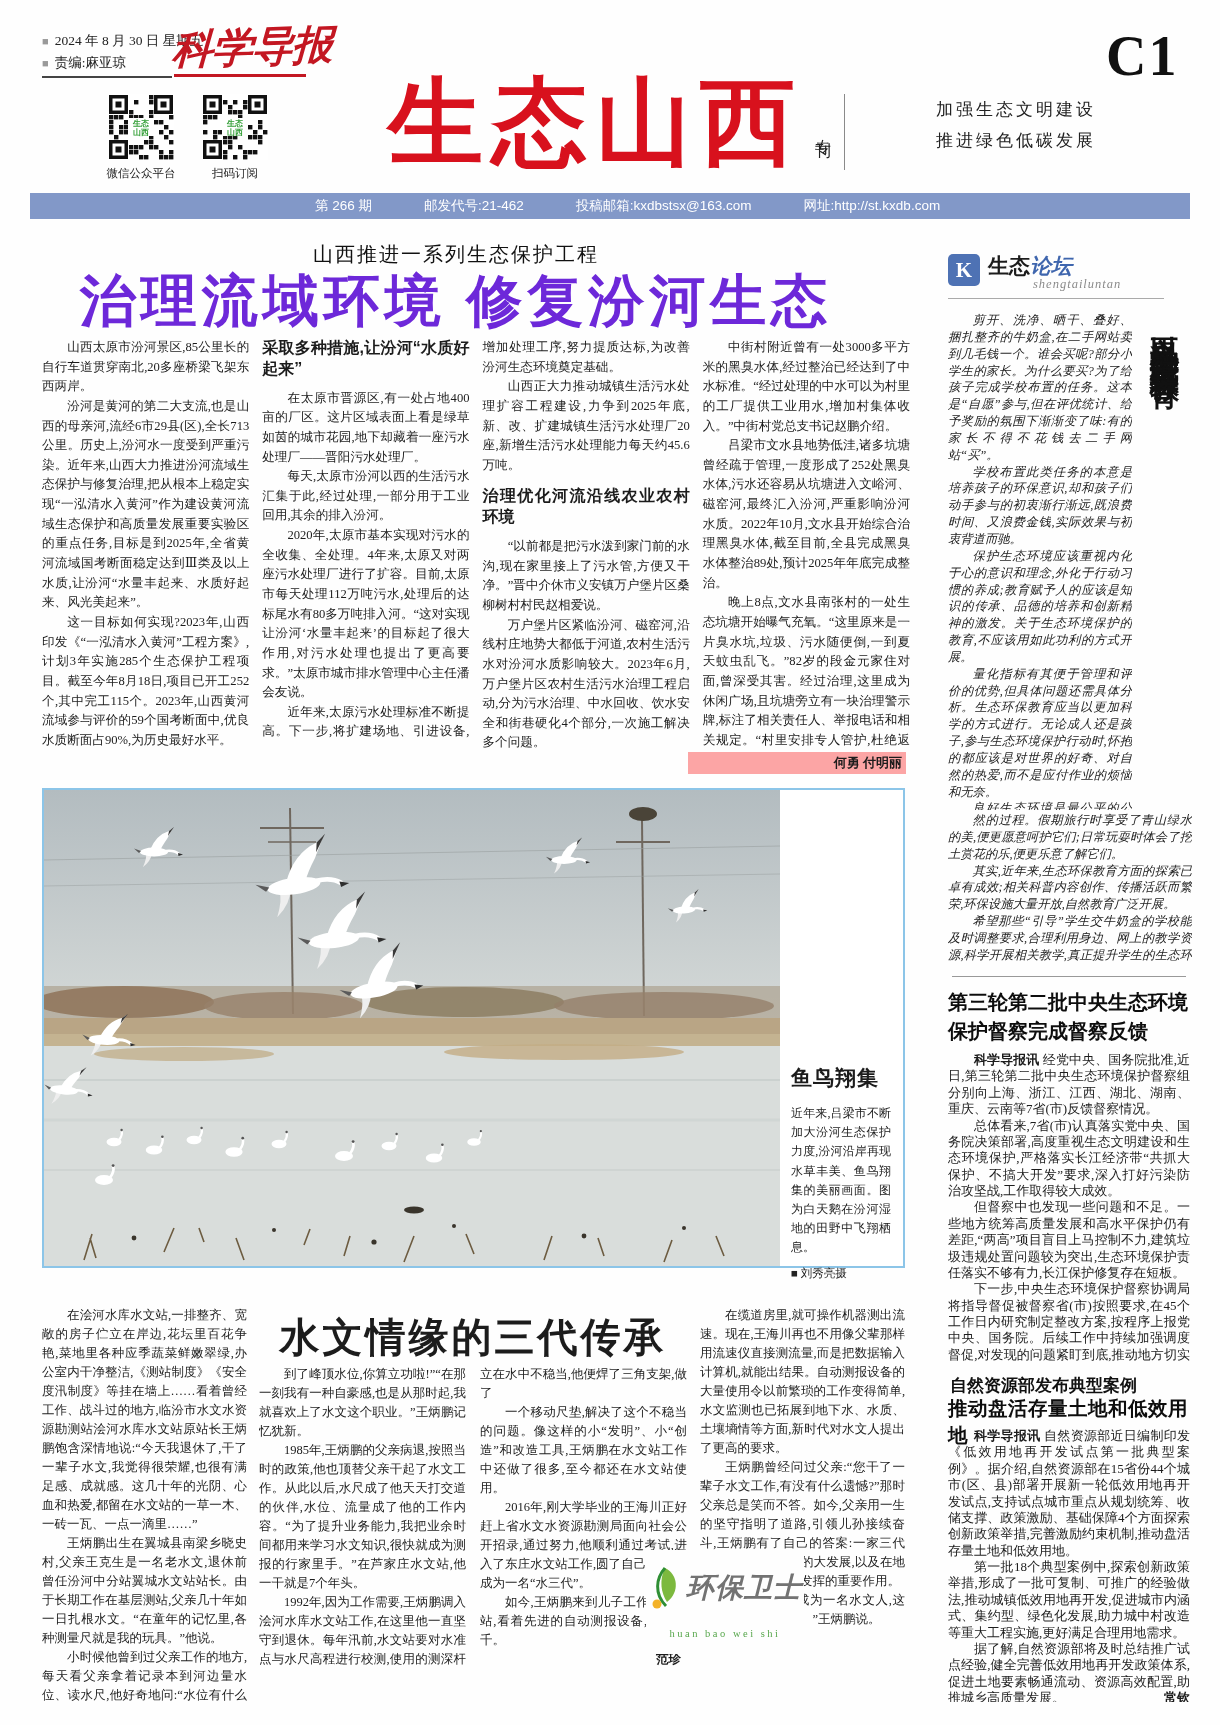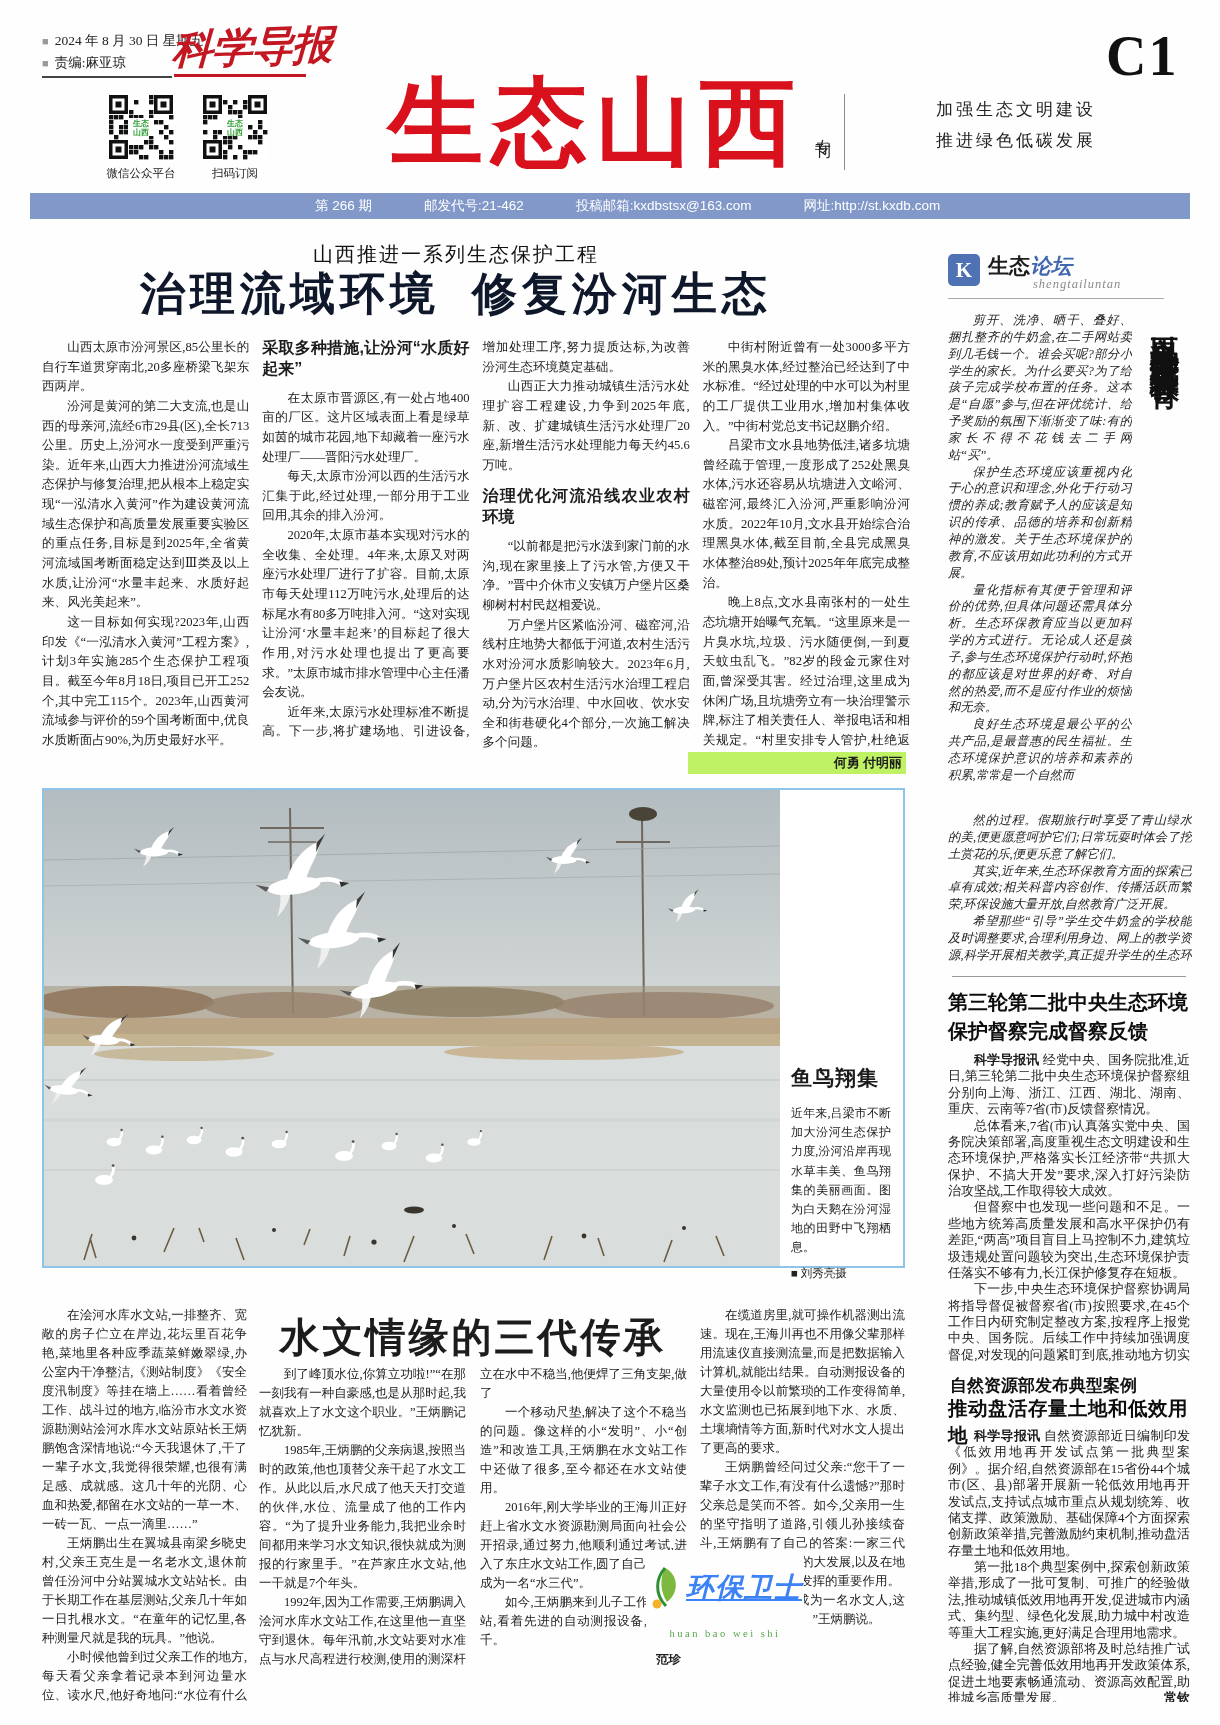--- a/index.html
+++ b/index.html
@@ -26,29 +26,29 @@
             line-height:1;white-space:nowrap;}
   .zhuankan{left:812px;top:126px;writing-mode:vertical-rl;font-size:16px;letter-spacing:4px;color:#222;}
   .mast-vline{left:844px;top:94px;width:1px;height:76px;background:#8a8a8a;}
   .slogan{left:936px;top:94px;font-size:17px;line-height:31px;letter-spacing:3px;color:#222;}
 
   .infobar{left:30px;top:193px;width:1160px;height:26px;background:#8298c8;color:#fff;
            font-size:13.5px;display:flex;align-items:center;gap:52px;padding-left:285px;box-sizing:border-box;}
 
   
   .kicker{left:42px;top:241px;width:828px;text-align:center;font-size:20px;letter-spacing:2px;color:#111;}
-  .headline{left:42px;top:264px;width:828px;text-align:center;font-size:45px;font-weight:900;
-            letter-spacing:5px;color:#0f172a;white-space:nowrap;font-family:Liberation Mono, monospace;}
+  .headline{left:42px;top:264px;width:828px;text-align:center;font-size:56px;font-weight:900;
+            letter-spacing:5px;color:#6d28d9;white-space:nowrap;}
   .main-cols{left:42px;top:338px;width:868px;height:442px;overflow:hidden;
              column-count:4;column-gap:13px;font-size:12.6px;line-height:1.56;text-align:justify;}
   .main-cols p,.news-body p,.essay p,.feat p{margin:0;text-indent:2em;}
   .main-cols h4{font-family:"Liberation Sans","DejaVu Sans",sans-serif;font-size:16px;font-weight:700;
                 margin:11px 0 9px;text-indent:0;line-height:1.3;}
   .main-byline{left:688px;top:752px;width:218px;text-align:right;font-weight:700;font-size:13px;
-               background:#bef264;padding:2px 4px 2px 10px;box-sizing:border-box;}
+               background:#fca5a5;padding:2px 4px 2px 10px;box-sizing:border-box;}
 
   
   .forum-head{left:948px;top:254px;width:216px;display:flex;gap:8px;border-bottom:1px solid #aaa;
               padding-bottom:6px;align-items:flex-start;}
   .k-icon{width:32px;height:32px;background:#4e72b4;border-radius:5px;color:#fff;text-align:center;
           line-height:32px;font-size:21px;font-weight:700;}
   .forum-title{font-size:21px;font-weight:700;line-height:1.1;}
   .forum-title .blue{color:#3f66ae;font-style:italic;}
   .forum-pinyin{font-size:12.5px;color:#8a8a8a;font-style:italic;letter-spacing:1px;margin-left:45px;}
   .essay{font-style:italic;font-size:12.3px;line-height:1.37;text-align:justify;color:#222;}
@@ -84,21 +84,21 @@
   .feat-colA{left:42px;top:1306px;width:205px;height:396px;overflow:hidden;}
   .feat-mid{left:259px;top:1300px;width:428px;}
   .feat-h{text-align:center;font-size:40px;font-weight:700;letter-spacing:3px;margin:10px 0 0;
           font-family:"Liberation Serif","DejaVu Serif",serif;white-space:nowrap;}
   .feat-cols{column-count:2;column-gap:14px;height:318px;overflow:hidden;}
   .feat-colD{left:700px;top:1306px;width:205px;height:396px;overflow:hidden;}
 
   .hbws{left:646px;top:1550px;width:158px;height:104px;background:#fefefe;display:flex;
         flex-direction:column;align-items:center;justify-content:center;}
   .hbws-row{display:flex;align-items:center;gap:4px;}
-  .hbws-text{font-size:28px;font-weight:800;font-style:italic;color:#3b82f6;letter-spacing:1px;white-space:nowrap;text-decoration:underline;}
+  .hbws-text{font-size:28px;font-weight:800;font-style:italic;color:#737373;letter-spacing:1px;white-space:nowrap;}
   .hbws-pinyin{font-size:10.5px;letter-spacing:2.5px;color:#57a64b;margin-top:18px;}
 </style>
 </head>
 <body>
 
 <div id="page">
 
   <div class="abs meta-date">
     <div><span class="sq">■</span><span>2024 年 8 月 30 日 星期五</span></div>
     <div><span class="sq">■</span><span>责编:麻亚琼</span></div>
@@ -281,20 +281,21 @@
       <div class="forum-title sans">
         <span>生态</span><span class="blue">论坛</span>
       </div>
       <div class="forum-pinyin">shengtailuntan</div>
     </div>
   </div>
 
   <div class="abs essay-wrap">
     <div class="essay essay-txt">
         <p>剪开、洗净、晒干、叠好、捆扎整齐的牛奶盒,在二手网站卖到几毛钱一个。谁会买呢?部分小学生的家长。为什么要买?为了给孩子完成学校布置的任务。这本是“自愿”参与,但在评优统计、给予奖励的氛围下渐渐变了味:有的家长不得不花钱去二手网站“买”。</p>
+        <p>学校布置此类任务的本意是培养孩子的环保意识,却和孩子们动手参与的初衷渐行渐远,既浪费时间、又浪费金钱,实际效果与初衷背道而驰。</p>
         <p>保护生态环境应该重视内化于心的意识和理念,外化于行动习惯的养成;教育赋予人的应该是知识的传承、品德的培养和创新精神的激发。关于生态环境保护的教育,不应该用如此功利的方式开展。</p>
         <p>量化指标有其便于管理和评价的优势,但具体问题还需具体分析。生态环保教育应当以更加科学的方式进行。无论成人还是孩子,参与生态环境保护行动时,怀抱的都应该是对世界的好奇、对自然的热爱,而不是应付作业的烦恼和无奈。</p>
         <p>良好生态环境是最公平的公共产品,是最普惠的民生福祉。生态环境保护意识的培养和素养的积累,常常是一个自然而</p>
       </div>
     <div class="essay-vtitle">以更科学的方式进行生态环保教育</div>
   </div>
   <div class="abs essay essay-lower">
       <p>然的过程。假期旅行时享受了青山绿水的美,便更愿意呵护它们;日常玩耍时体会了挖土赏花的乐,便更乐意了解它们。</p>
       <p>其实,近年来,生态环保教育方面的探索已卓有成效;相关科普内容创作、传播活跃而繁荣,环保设施大量开放,自然教育广泛开展。</p>
       <p>希望那些“引导”学生交牛奶盒的学校能及时调整要求,合理利用身边、网上的教学资源,科学开展相关教学,真正提升学生的生态环境保护意识与素养。<span class="inby">程晨</span></p>

